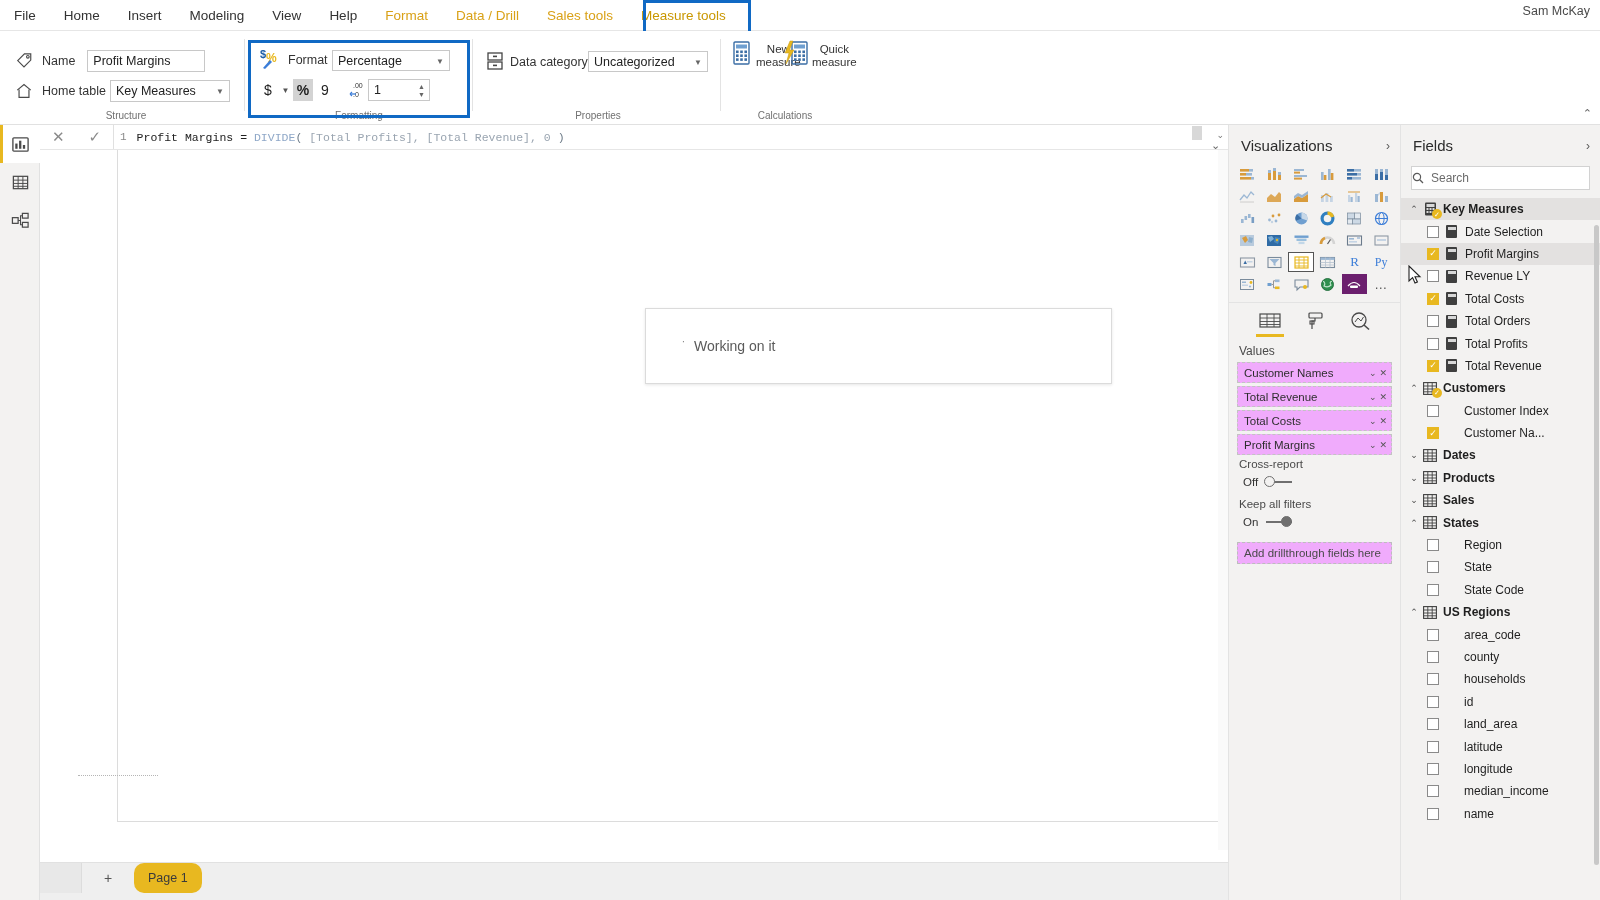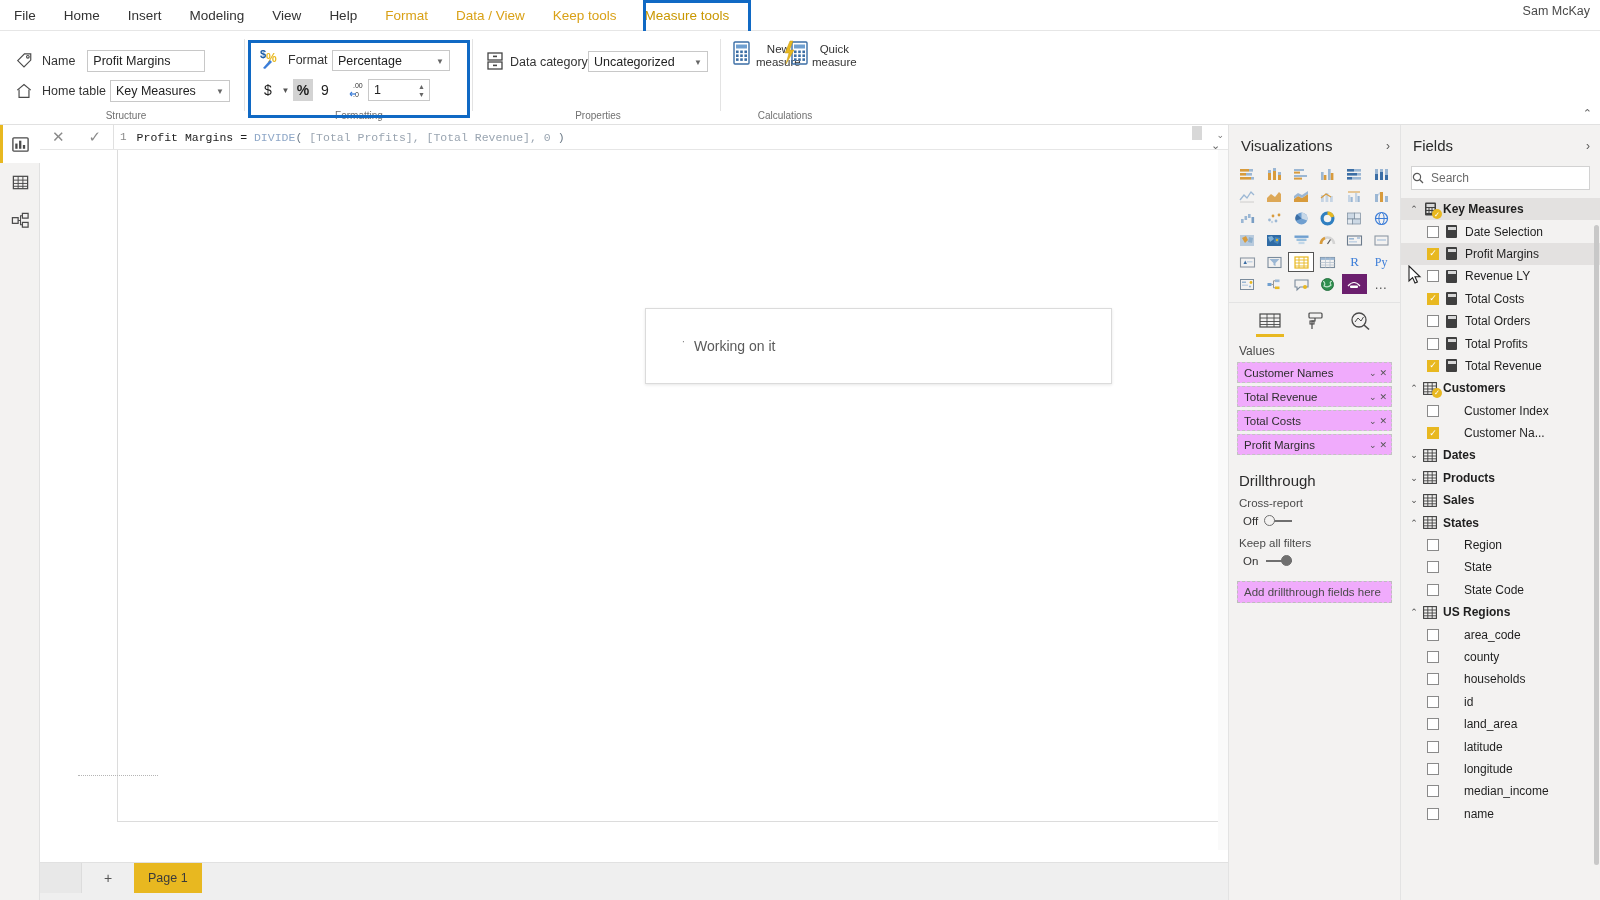--- a/index.html
+++ b/index.html
@@ -196,21 +196,21 @@
     position: absolute; left: 40px; top: 862px; width: 1188px; height: 38px;
     background: #efefef; border-top: 1px solid #e1e1e1; display: flex; align-items: flex-start;
   }
   .pt-nav {
     width: 42px; height: 30px; background: #e8e8e8; border-right: 1px solid #dcdcdc;
   }
   .pt-add { width: 52px; height: 30px; display: flex; align-items: center; justify-content: center;
     font-size: 14px; color: #555; }
   .pt-tab {
     height: 30px; padding: 0 14px; display: flex; align-items: center;
-    font-size: 12.5px; color: #333;
+    font-size: 12.5px; color: #333; border-radius: 10px;
   }
   .pt-tab.active { background: #e8b820; color: #3b3b3b; }
 
   
   .viz-panel {
     position: absolute; left: 1228px; top: 125px; width: 172px; height: 775px;
     background: #f3f2f1; border-left: 1px solid #e3e3e3;
   }
   .panel-head {
     display: flex; align-items: center; justify-content: space-between;
@@ -323,22 +323,22 @@
 <div class="app">
 
   <div class="menubar">
     <div class="menu-item">File</div>
     <div class="menu-item">Home</div>
     <div class="menu-item">Insert</div>
     <div class="menu-item">Modeling</div>
     <div class="menu-item">View</div>
     <div class="menu-item">Help</div>
     <div class="menu-item ctx">Format</div>
-    <div class="menu-item ctx">Data / View</div>
-    <div class="menu-item ctx">Keep tools</div>
+    <div class="menu-item ctx">Data / Drill</div>
+    <div class="menu-item ctx">Sales tools</div>
     <div class="menu-item ctx active-ctx">Measure tools</div>
   </div>
   <div class="mt-underline"></div>
   <div class="measure-tools-wrap"></div>
   <div class="user-name">Sam McKay</div>
 
   <div class="ribbon">
 
     <div class="rib-group g-structure">
       <div class="row-struct" style="left:4px; top:18px;">
@@ -845,21 +845,20 @@
         <span class="well-ico">⌄</span>
         <span class="well-ico">✕</span>
       </div>
       <div class="well-item">
         <span class="nm">Profit Margins</span>
         <span class="well-ico">⌄</span>
         <span class="well-ico">✕</span>
       </div>
     </div>
 
-    <div class="drill-title">Drillthrough</div>
     <div class="drill-sub">Cross-report</div>
     <div class="toggle-row">
       <span class="toggle-lbl">Off</span>
       <span class="tgl off">
         <span class="tgl-track"></span>
           <span class="tgl-knob"></span>
       </span>
     </div>
     <div class="drill-sub">Keep all filters</div>
     <div class="toggle-row">

